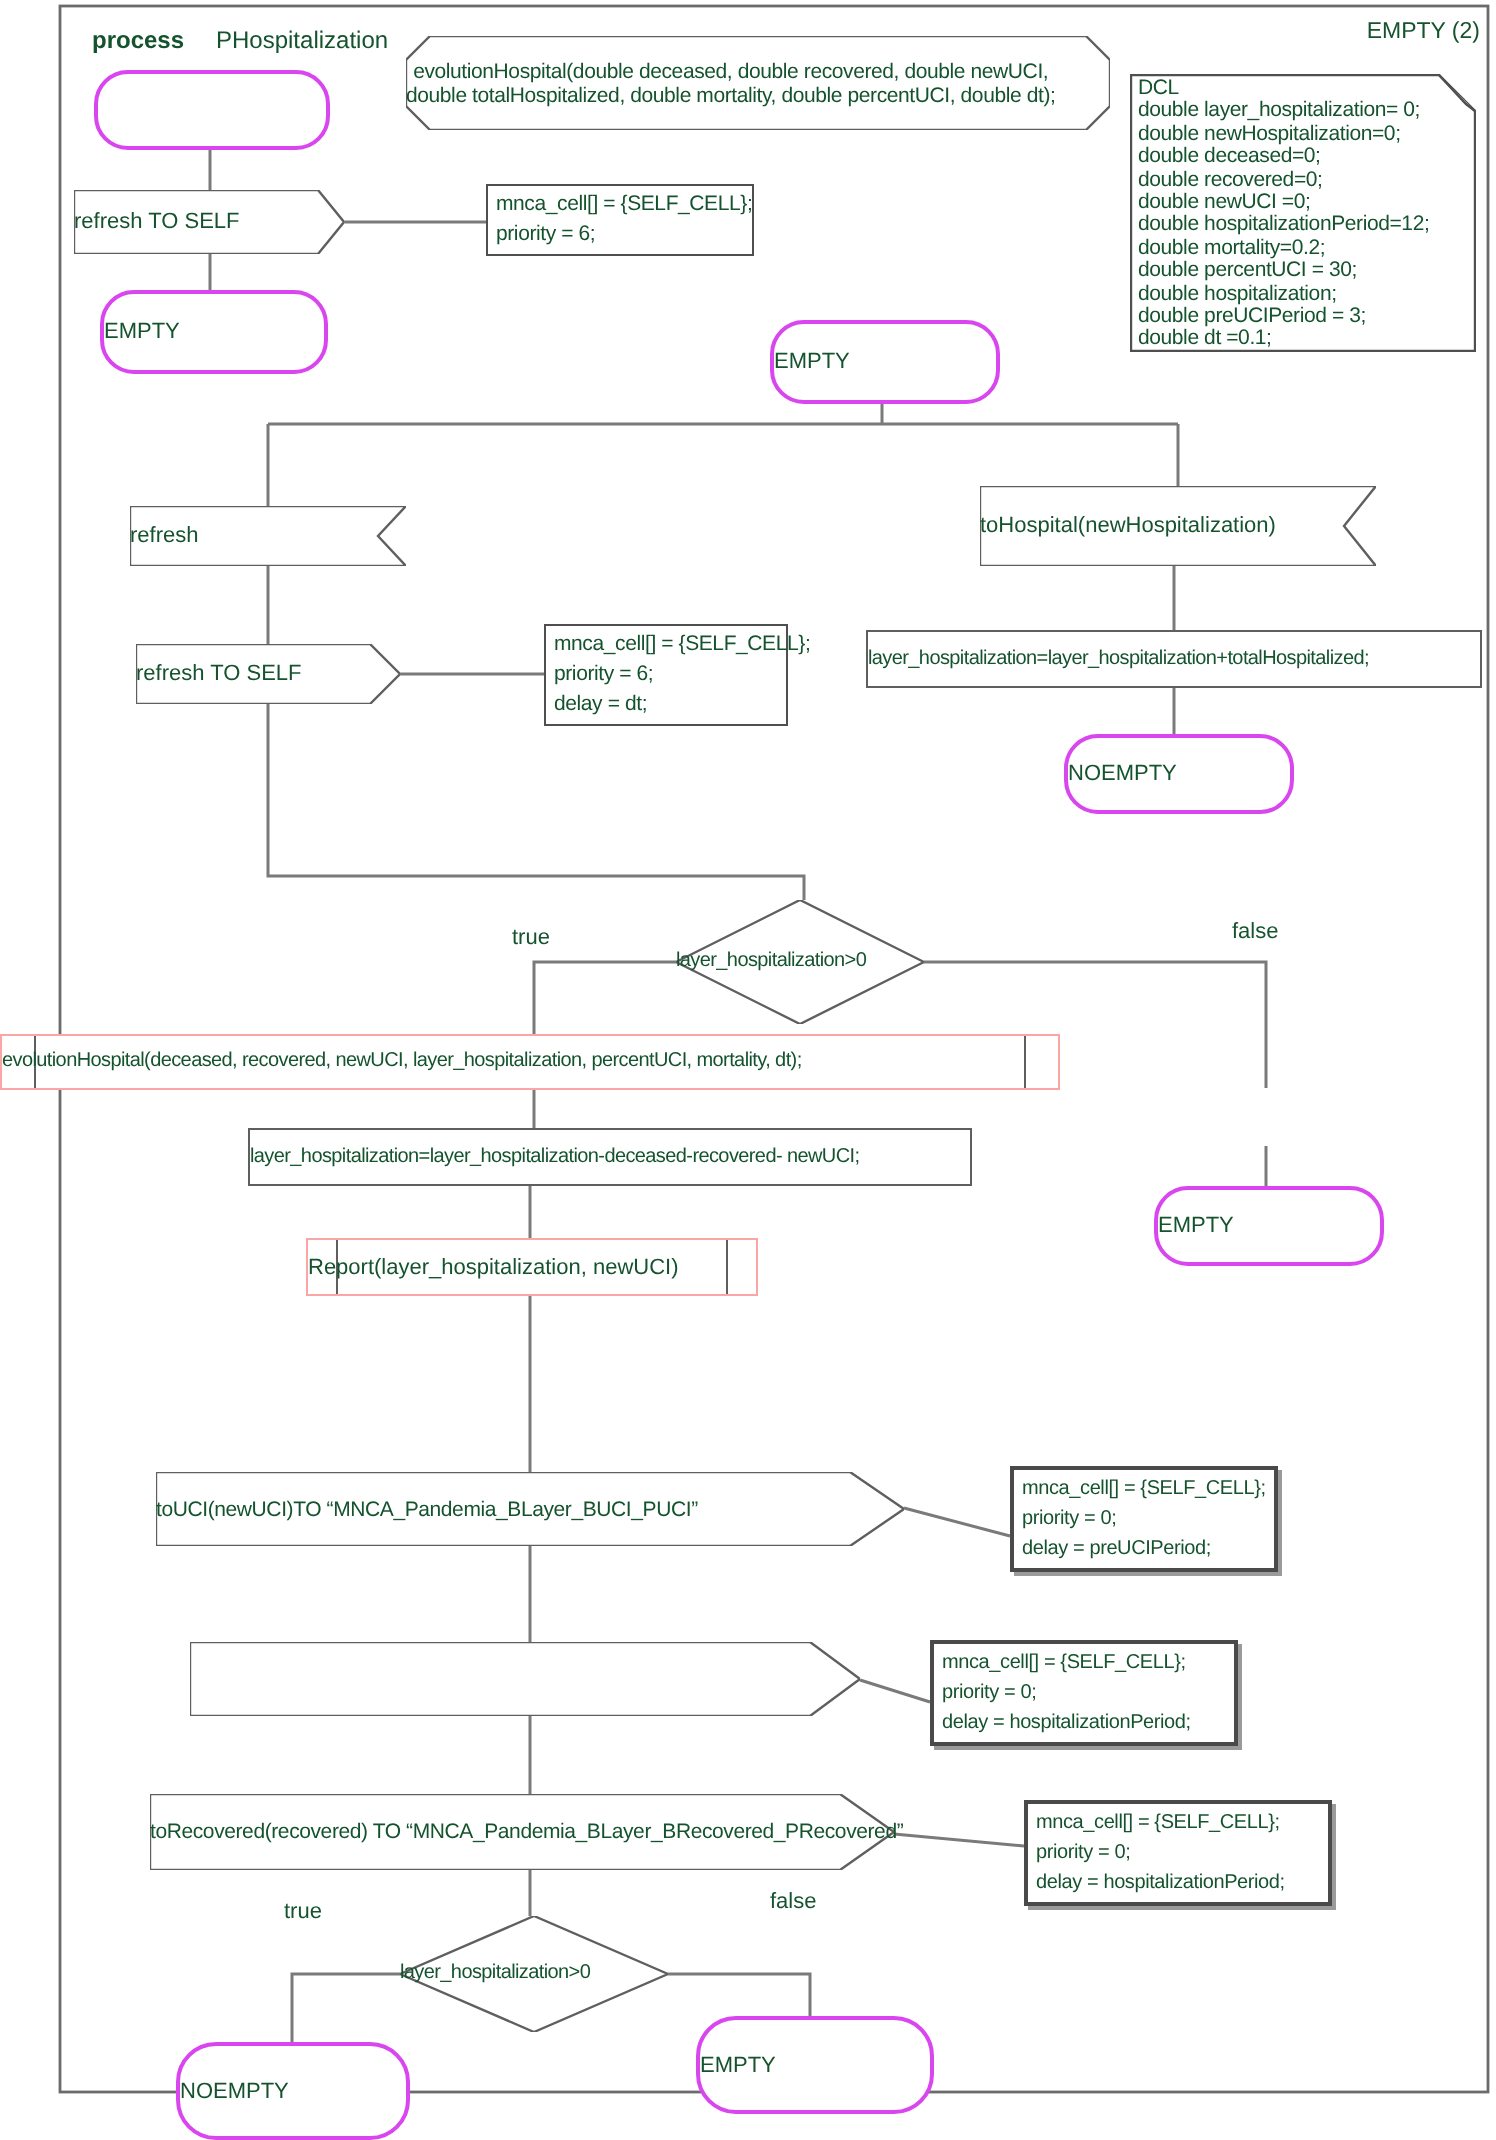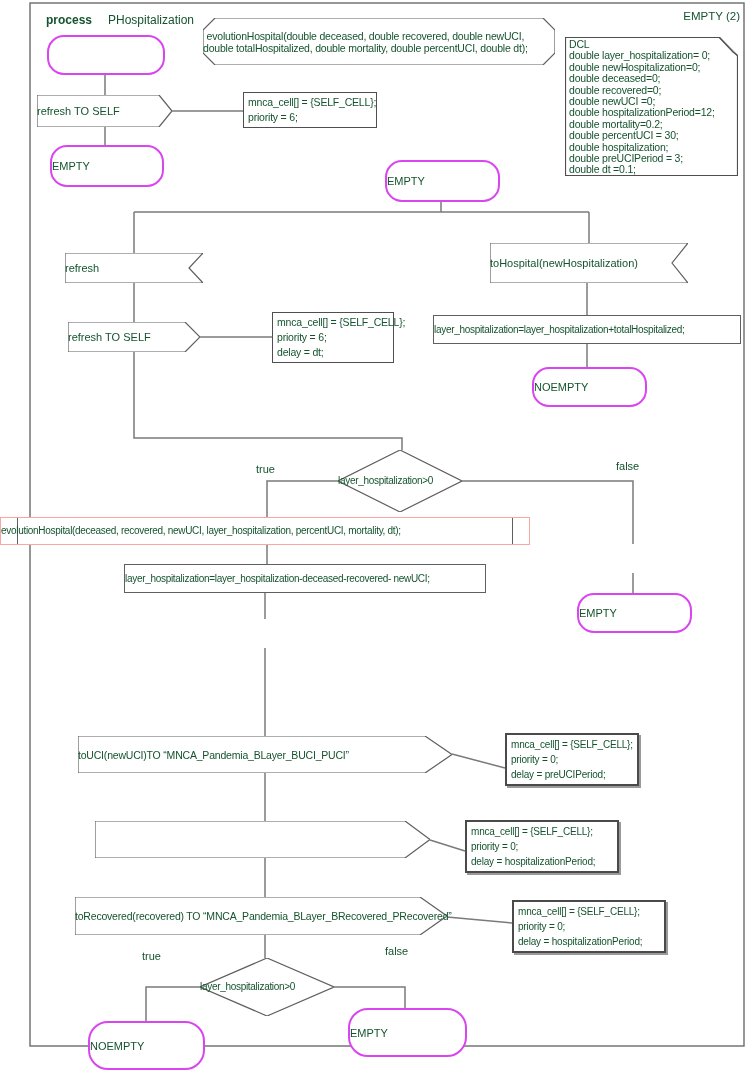--- a/index.html
+++ b/index.html
@@ -172,20 +172,25 @@
   <div class="shape callbar small" style="left:0px;top:517px;width:528px;height:26px;">
     <div class="inbar" style="left:16px;"></div>
     <div class="inbar" style="right:16px;"></div>
     <span class="lbl">evolutionHospital(deceased, recovered, newUCI, layer_hospitalization, percentUCI, mortality, dt);</span>
   </div>
 
   <div class="shape rect small" style="left:84px;top:564px;width:360px;height:27px;margin-left:40px;">
     <span class="lbl">layer_hospitalization=layer_hospitalization-deceased-recovered- newUCI;</span>
   </div>
 
+  <div class="shape callbar" style="left:153px;top:619px;width:224px;height:27px;">
+    <div class="inbar" style="left:14px;"></div>
+    <div class="inbar" style="right:14px;"></div>
+    <span class="lbl">Report(layer_hospitalization, newUCI)</span>
+  </div>
 
 
   <div class="shape stadium" style="left:577px;top:593px;width:111px;height:36px;">
     <span class="lbl">EMPTY</span>
   </div>
 
   <div class="shape poly mid" style="left:78px;top:736px;width:374px;height:37px;">
     <svg viewBox="0 0 374 37" preserveAspectRatio="none">
         <polygon points="0,0 347,0 374,18.5 347,37 0,37"></polygon>
       </svg>

